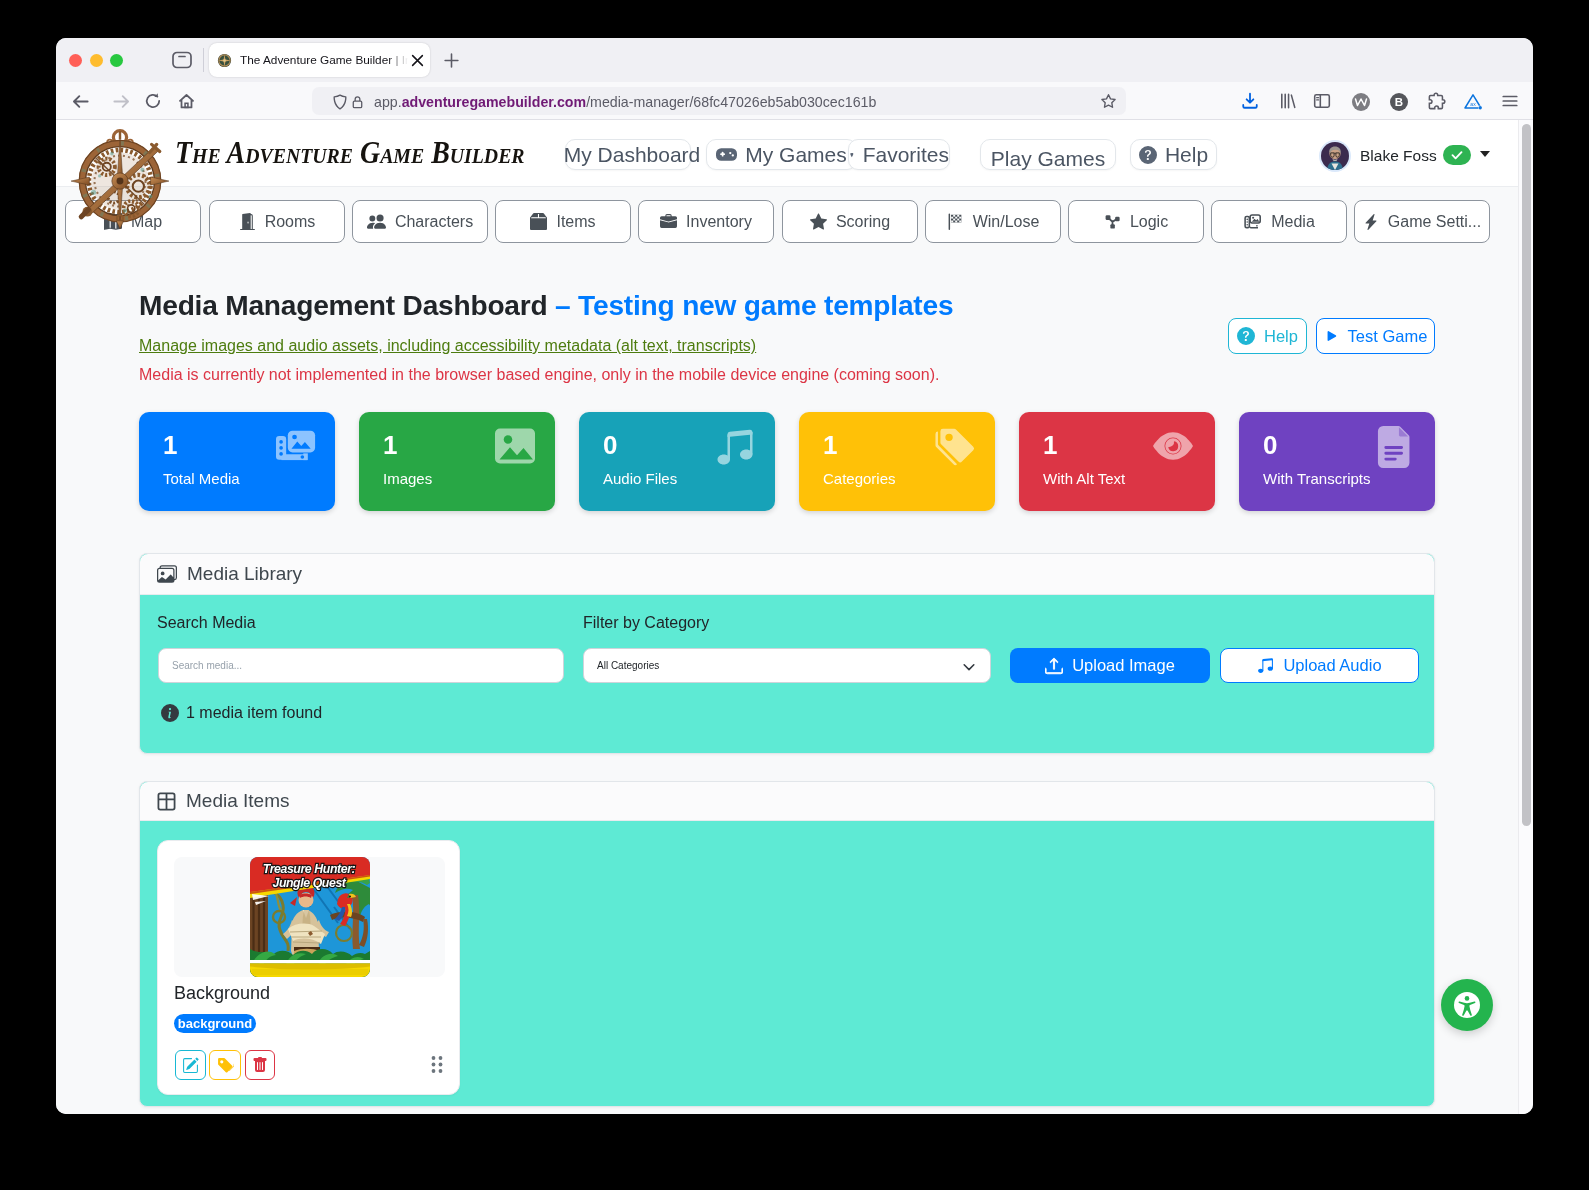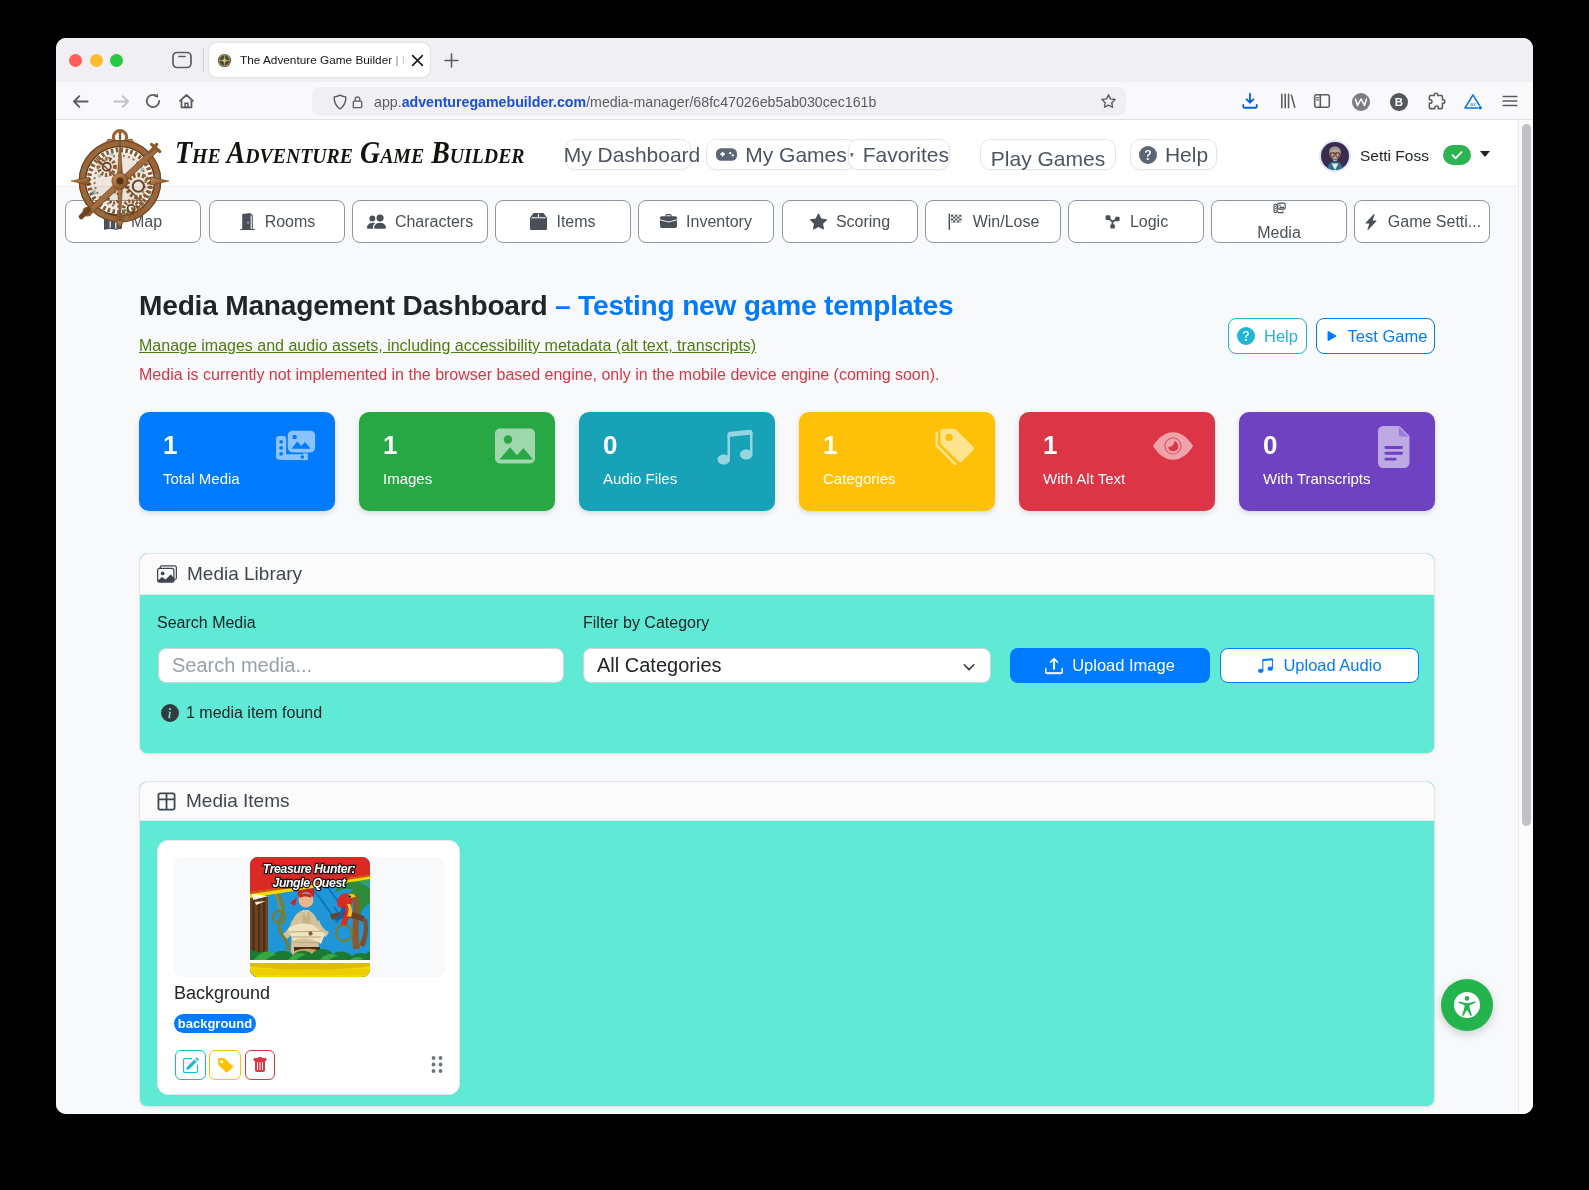--- a/index.html
+++ b/index.html
@@ -12,21 +12,21 @@
   .tabbar { position:absolute; left:0; top:0; width:100%; height:44px; background:#f0f0f4; }
   .light { position:absolute; top:16px; width:13px; height:13px; border-radius:50%; }
   .tab { position:absolute; left:153px; top:5px; width:221px; height:34px; background:#fff;
     border-radius:8px; box-shadow:0 0 2px rgba(0,0,0,.18); }
   .tabtitle { position:absolute; left:31px; top:10px; font-size:11.8px; color:#15141a; white-space:nowrap; }
   .toolbar { position:absolute; left:0; top:44px; width:100%; height:38px; background:#f9f9fb;
     border-bottom:1px solid #e0e0e6; }
   .urlbar { position:absolute; left:256px; top:5px; width:814px; height:28px; background:#f0f0f4;
     border-radius:7px; }
   .urltext { position:absolute; left:62px; top:7px; font-size:14.2px; color:#5b5b66; white-space:nowrap; }
-  .urltext b { color:#1d4ed8; font-weight:bold; }
+  .urltext b { color:#701a75; font-weight:bold; }
   .cicon { position:absolute; display:flex; align-items:center; justify-content:center; }
   
   .page { position:absolute; left:0; top:82px; width:1462px; height:994px; background:#f8f9fa; overflow:hidden; }
   .appnav { position:absolute; left:0; top:0; width:1462px; height:67px; background:#fff;
     border-bottom:1px solid #ebedf0; }
   .brand { position:absolute; left:119px; top:15px; font-family:"Liberation Serif", serif;
     font-weight:bold; font-style:italic; font-variant:small-caps; font-size:31px; color:#16130f;
     letter-spacing:0px; white-space:nowrap; transform:scaleX(.90); transform-origin:left; }
   .pill { position:absolute; top:19px; height:31px; border:1px solid #e3e7eb; border-radius:10px;
     background:#fff; box-shadow:0 1px 2px rgba(0,0,0,.04); display:flex; align-items:center;
@@ -39,21 +39,21 @@
   .statnum { position:absolute; left:24px; top:18px; font-size:26px; font-weight:bold; }
   .statlbl { position:absolute; left:24px; top:58px; font-size:15px; }
   .staticon { position:absolute; right:20px; top:14px; opacity:.55; }
   .card { position:absolute; left:83px; width:1296px; background:#5eead4; border:1px solid #e2e6ea;
     border-radius:8px; box-shadow:0 1px 3px rgba(0,0,0,.05); }
   .chdr { position:absolute; left:0; top:0; width:100%; height:41px; background:#fbfbfc;
     border-bottom:1px solid #e8ebee; border-radius:8px 8px 0 0; display:flex; align-items:center;
     gap:10px; padding-left:17px; font-size:19px; font-weight:500; color:#3f474e; }
   .flabel { position:absolute; font-size:16px; color:#212529; font-weight:500; }
   .finput { position:absolute; height:35px; background:#fff; border:1px solid #ced4da;
-    border-radius:8px; font-size:20px; display:flex; align-items:center; padding-left:13px; }
+    border-radius:8px; font-size:10px; display:flex; align-items:center; padding-left:13px; }
   .btn { position:absolute; height:36px; border-radius:8px; display:flex; align-items:center;
     justify-content:center; gap:9px; font-size:16.5px; font-weight:500; }
   .badge { position:absolute; background:#007bff; color:#fff; font-size:13px; font-weight:bold;
     border-radius:10px; display:flex; align-items:center; justify-content:center; }
   .sbtn { position:absolute; top:928px; height:30px; border-radius:6px; background:#fff;
     display:flex; align-items:center; justify-content:center; }
   .scrollcol { position:absolute; right:0; top:82px; width:15px; height:994px; background:#fbfbfd;
     border-left:1px solid #ebebee; }
   .thumbbar { position:absolute; left:3px; top:4px; width:9px; height:702px; background:#c2c2c6;
     border-radius:4.5px; }
@@ -291,21 +291,21 @@
           <rect width="28" height="28" fill="#3b2b4e"></rect>
           <path d="M6 28c.5-6 3.5-8.5 8-8.5s7.5 2.5 8 8.5z" fill="#2e6f8e"></path>
           <path d="M10.5 21.5 14 28l3.5-6.5z" fill="#e8e6e0"></path>
           <circle cx="14" cy="11.5" r="5.6" fill="#caa286"></circle>
           <path d="M8.3 10.3c-.4-3.4 1.9-5.9 5.7-5.9 3.8 0 6.1 2.5 5.7 5.9l-.6 1.2c.2-2-.8-3.2-2.6-3.6-2.3-.5-4.2-.3-5.6.6-.9.6-1.5 1.5-1.6 2.8z" fill="#9b958f"></path>
           <path d="M9.7 10.9h3.4v2.6a1.7 1.7 0 0 1-3.4 0zM14.9 10.9h3.4v2.6a1.7 1.7 0 0 1-3.4 0z" fill="none" stroke="#2a2622" stroke-width=".9"></path>
           <path d="M13.1 11.2h1.8" stroke="#2a2622" stroke-width=".7"></path>
           <path d="M11.6 16.9c1.5 1 3.3 1 4.8 0l-.4 1.6c-1.3.8-2.7.8-4 0z" fill="#b7b2ac"></path>
         </svg>
     </div>
-    <div class="abs" style="left:1304px; top:27px; font-size:15.5px; color:#212529; font-weight:500;">Setti Foss</div>
+    <div class="abs" style="left:1304px; top:27px; font-size:15.5px; color:#212529; font-weight:500;">Blake Foss</div>
     <div class="abs" style="left:1387px; top:25px; width:28px; height:20px; border-radius:10px; background:#2eb352;">
       <svg width="28" height="20" viewBox="0 0 28 20">
           <path d="M9.5 10.2 12.6 13.3 18.5 7.2" fill="none" stroke="#fff" stroke-width="1.9" stroke-linecap="round" stroke-linejoin="round"></path>
         </svg>
     </div>
     <div class="abs" style="left:1424px; top:31px; width:0; height:0; border-left:5.5px solid transparent; border-right:5.5px solid transparent; border-top:6.5px solid #222;"></div>
     <div class="tbtn" style="left:9px;">
       <svg width="18" height="18" viewBox="0 0 16 16" fill="#495057">
           <path d="M15.8.5a.5.5 0 0 0-.6-.49L10.5 1 5.6.01a.5.5 0 0 0-.2 0l-5 1A.5.5 0 0 0 0 1.5v13a.5.5 0 0 0 .6.49L5.5 14l4.9.98a.5.5 0 0 0 .2 0l5-1a.5.5 0 0 0 .4-.49V.5zM5 13.1V1.11l.5-.1.5.1V13.1l-.5-.1-.5.1zm5 .79V1.91l.5.1.5-.1v11.98l-.5-.1-.5.1z"></path>
         </svg>
@@ -362,21 +362,21 @@
     </div>
     <div class="tbtn" style="left:1012px;">
       <svg width="17" height="17" viewBox="0 0 16 16" fill="#495057">
           <rect x="1.5" y="2" width="4.6" height="4.6" rx="1.2"></rect>
           <rect x="10.5" y="3.5" width="4.2" height="4.2" rx="1.1"></rect>
           <rect x="6" y="10.5" width="4.2" height="4.2" rx="1.1"></rect>
           <path d="M5 5.5 8 8.2M8 8.2l3.6-2.2M8 8.2v3" fill="none" stroke="#495057" stroke-width="1.7"></path>
         </svg>
       <span>Logic</span>
     </div>
-    <div class="tbtn" style="left:1155px;flex-direction:column;">
+    <div class="tbtn" style="left:1155px;">
       <svg width="19" height="19" viewBox="0 0 18 18">
           <g fill="none" stroke="#495057" stroke-width="1.5">
             <rect x="2" y="4.2" width="4" height="10.6" rx="1.4"></rect>
             <rect x="6.8" y="2.8" width="9.5" height="7.6" rx="1.8"></rect>
             <path d="M6.9 13.9c0 .55.45 1 1 1h6.3"></path>
           </g>
           <g fill="#495057">
             <circle cx="4" cy="7" r=".75"></circle>
             <circle cx="4" cy="9.5" r=".75"></circle>
             <circle cx="4" cy="12" r=".75"></circle>

